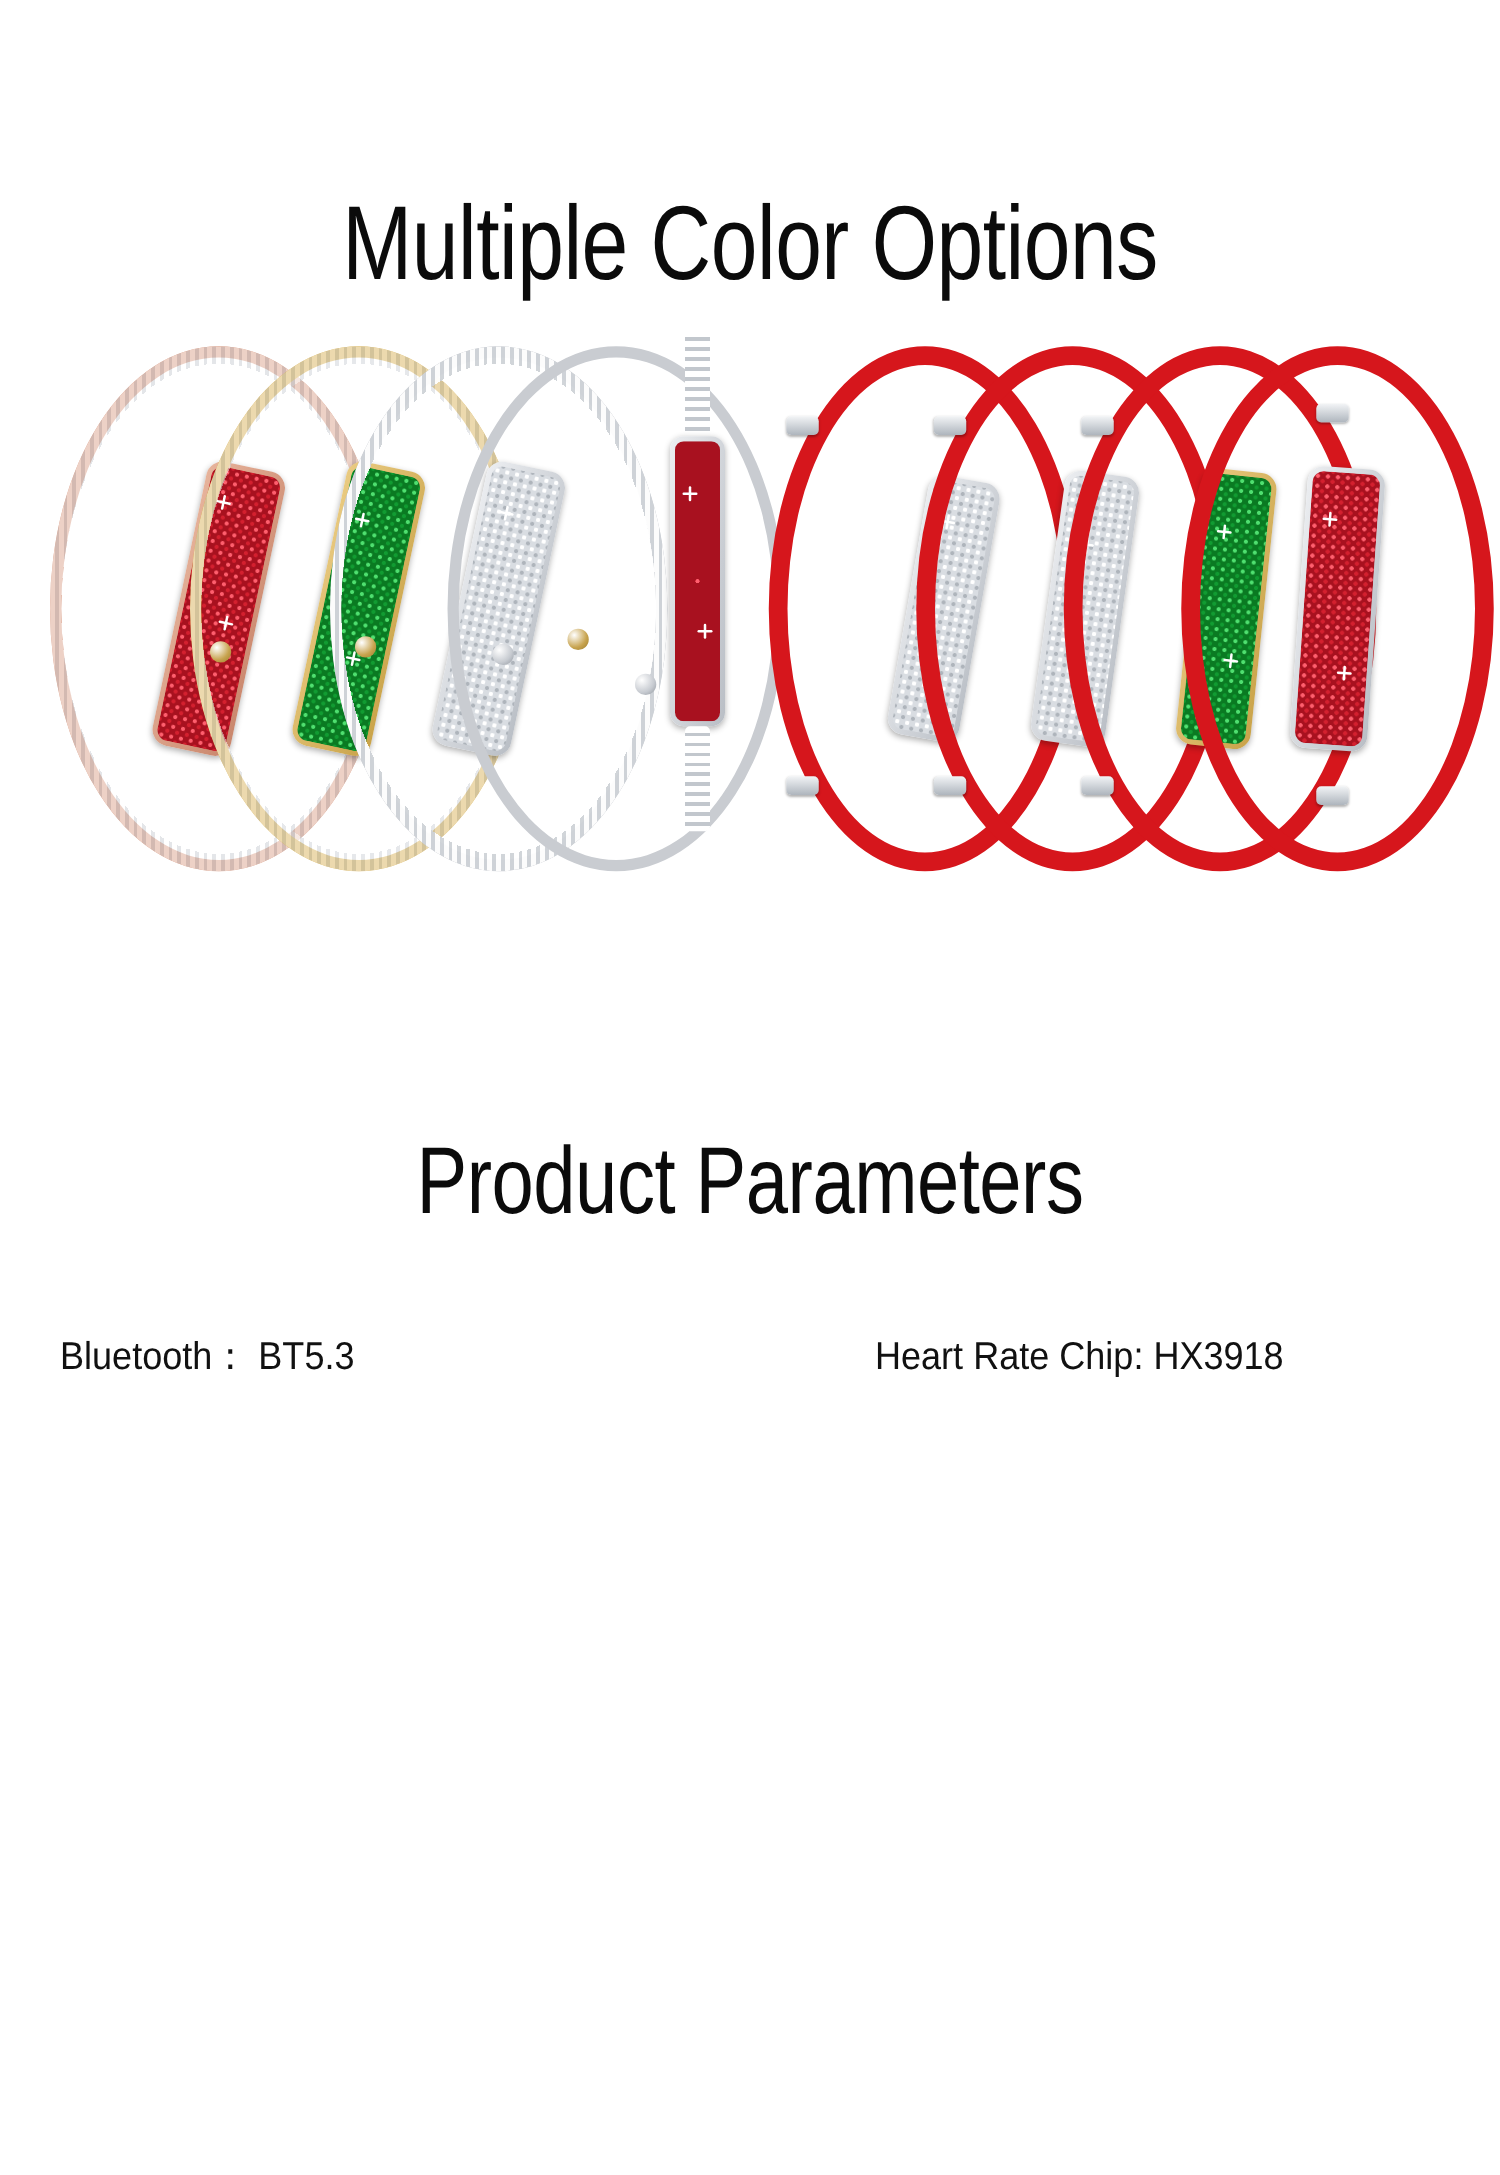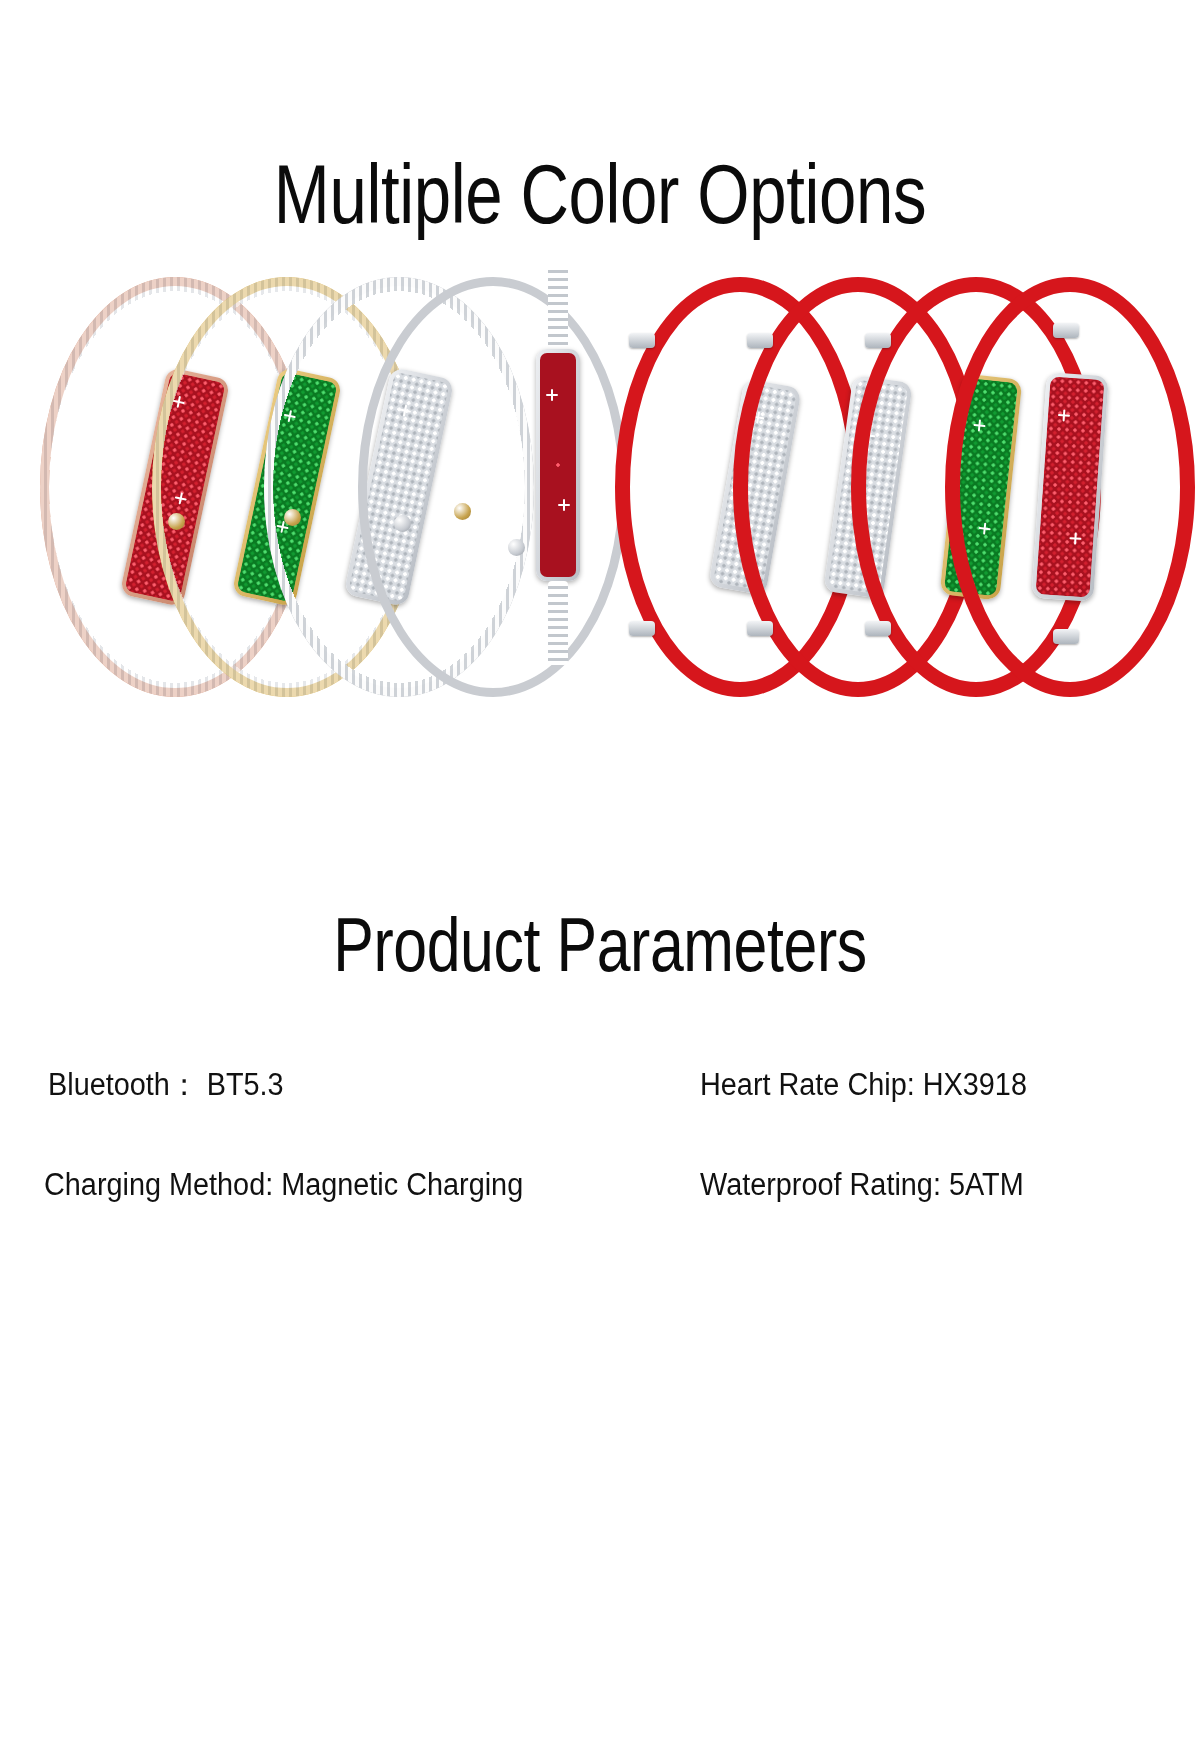--- a/index.html
+++ b/index.html
@@ -282,21 +282,17 @@
   <h2 class="heading" id="title-params">Product Parameters</h2>
 
   <div class="params">
 
     <div class="prow">
       <span class="cell left">Bluetooth：  BT5.3</span>
       <span class="cell right-a">Heart Rate Chip: HX3918</span>
     </div>
 
 
-    <div class="prow">
-      <span class="cell wide">Charging Method: Magnetic Charging</span>
-      <span class="cell right-c">Waterproof Rating: 5ATM</span>
-    </div>
 
 
   </div>
 
 </div>
 
 </body></html>

